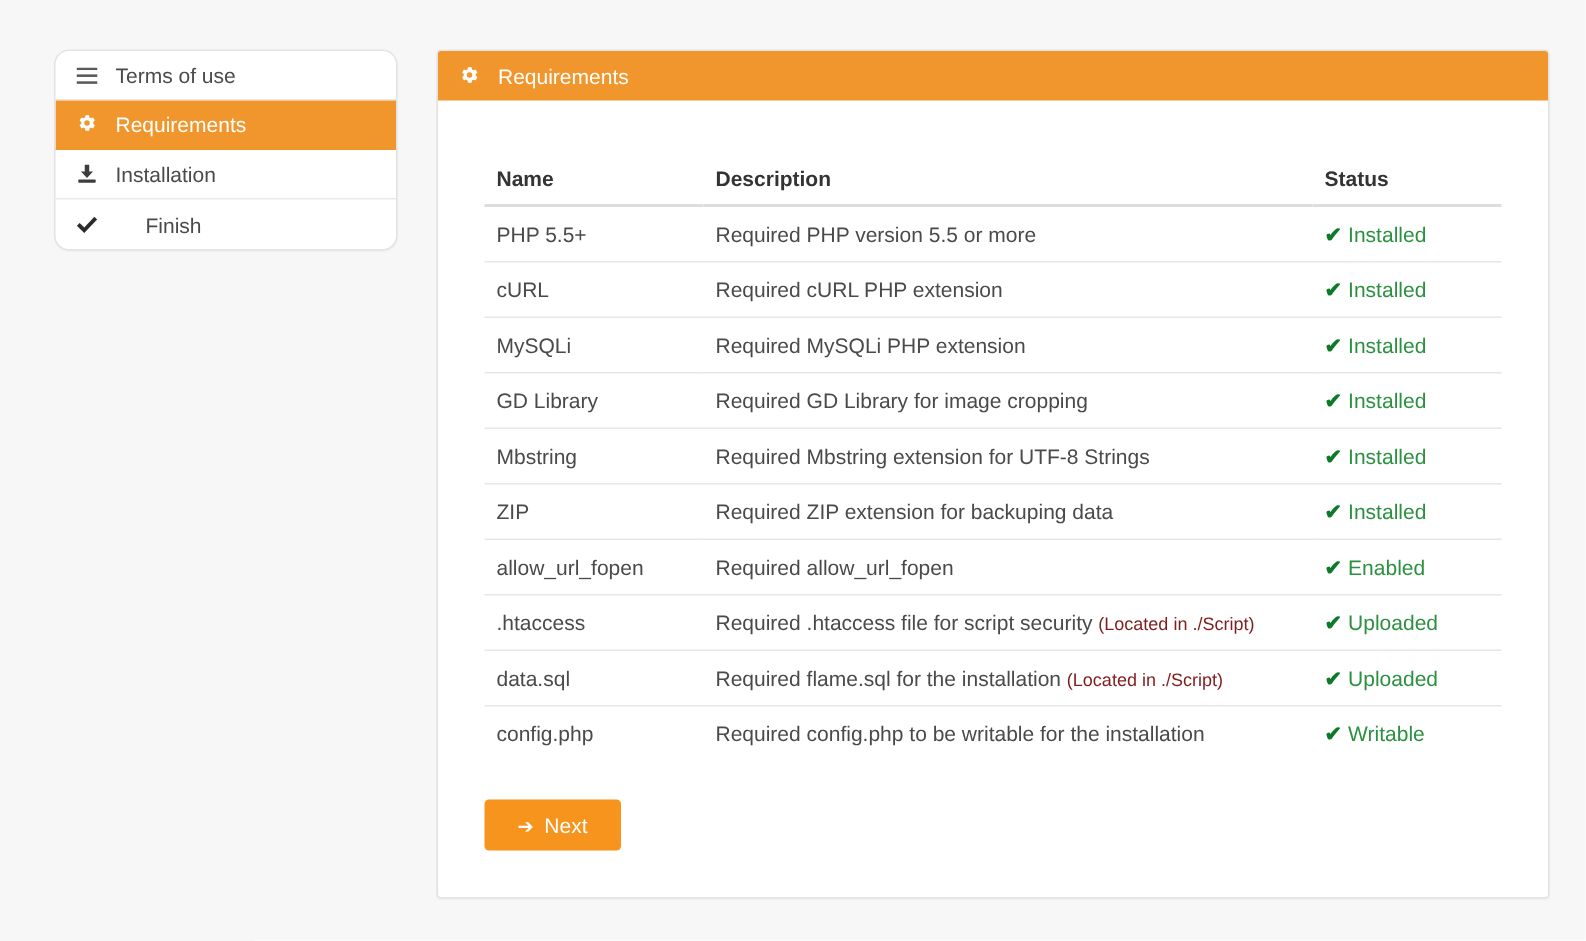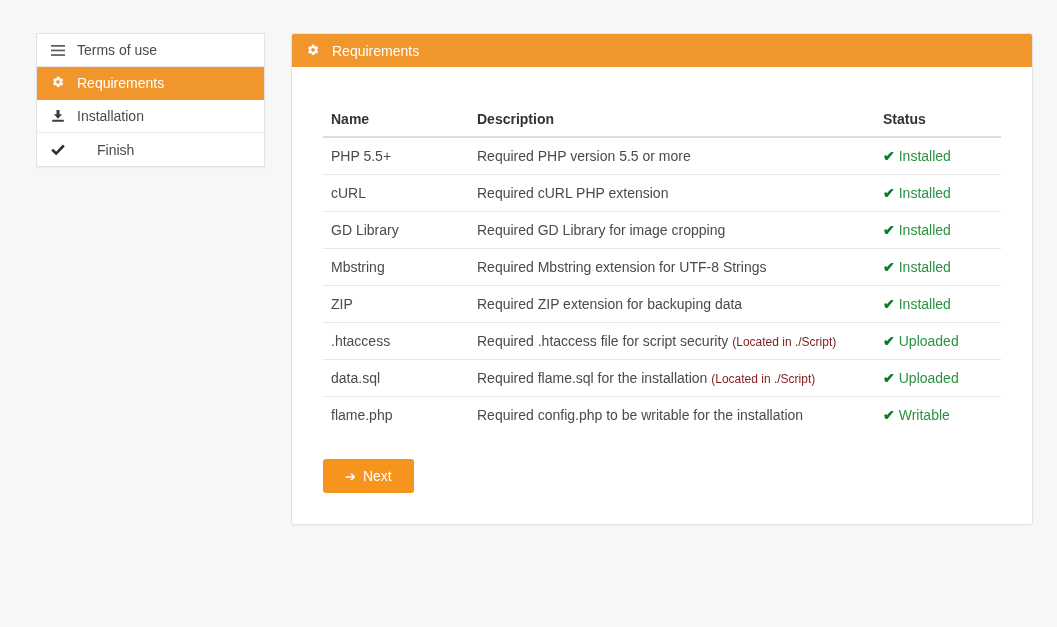--- a/index.html
+++ b/index.html
@@ -22,21 +22,21 @@
   }
 
   
   .sidebar {
     position: absolute;
     left: 36px;
     top: 33px;
     width: 227px;
     background: #ffffff;
     border: 1px solid #e3e3e3;
-    border-radius: 0;
+    border-radius: 10px;
     box-shadow: 0 1px 1px rgba(0,0,0,0.04);
     overflow: hidden;
     text-align: right;
   }
   .nav-item {
     display: flex;
     align-items: center;
     height: 33px;
     padding: 0 14px;
     font-size: 14px;
@@ -224,46 +224,56 @@
             <td>PHP 5.5+</td>
             <td><span>Required PHP version 5.5 or more</span> <span class="muted"></span></td>
             <td><span class="status"><span class="chk">✔</span><span>Installed</span></span></td>
           </tr>
           <tr>
             <td>cURL</td>
             <td><span>Required cURL PHP extension</span> <span class="muted"></span></td>
             <td><span class="status"><span class="chk">✔</span><span>Installed</span></span></td>
           </tr>
           <tr>
+            <td>MySQLi</td>
+            <td><span>Required MySQLi PHP extension</span> <span class="muted"></span></td>
+            <td><span class="status"><span class="chk">✔</span><span>Installed</span></span></td>
+          </tr>
+          <tr>
             <td>GD Library</td>
             <td><span>Required GD Library for image cropping</span> <span class="muted"></span></td>
             <td><span class="status"><span class="chk">✔</span><span>Installed</span></span></td>
           </tr>
           <tr>
             <td>Mbstring</td>
             <td><span>Required Mbstring extension for UTF-8 Strings</span> <span class="muted"></span></td>
             <td><span class="status"><span class="chk">✔</span><span>Installed</span></span></td>
           </tr>
           <tr>
             <td>ZIP</td>
             <td><span>Required ZIP extension for backuping data</span> <span class="muted"></span></td>
             <td><span class="status"><span class="chk">✔</span><span>Installed</span></span></td>
+          </tr>
+          <tr>
+            <td>allow_url_fopen</td>
+            <td><span>Required allow_url_fopen</span> <span class="muted"></span></td>
+            <td><span class="status"><span class="chk">✔</span><span>Enabled</span></span></td>
           </tr>
           <tr>
             <td>.htaccess</td>
             <td><span>Required .htaccess file for script security</span> <span class="muted">(Located in ./Script)</span></td>
             <td><span class="status"><span class="chk">✔</span><span>Uploaded</span></span></td>
           </tr>
           <tr>
             <td>data.sql</td>
             <td><span>Required flame.sql for the installation</span> <span class="muted">(Located in ./Script)</span></td>
             <td><span class="status"><span class="chk">✔</span><span>Uploaded</span></span></td>
           </tr>
           <tr>
-            <td>flame.php</td>
+            <td>config.php</td>
             <td><span>Required config.php to be writable for the installation</span> <span class="muted"></span></td>
             <td><span class="status"><span class="chk">✔</span><span>Writable</span></span></td>
           </tr>
         </tbody>
       </table>
     </div>
 
     <div class="panel-foot">
       <button class="btn-next">
         <span class="arrow">➔</span>

